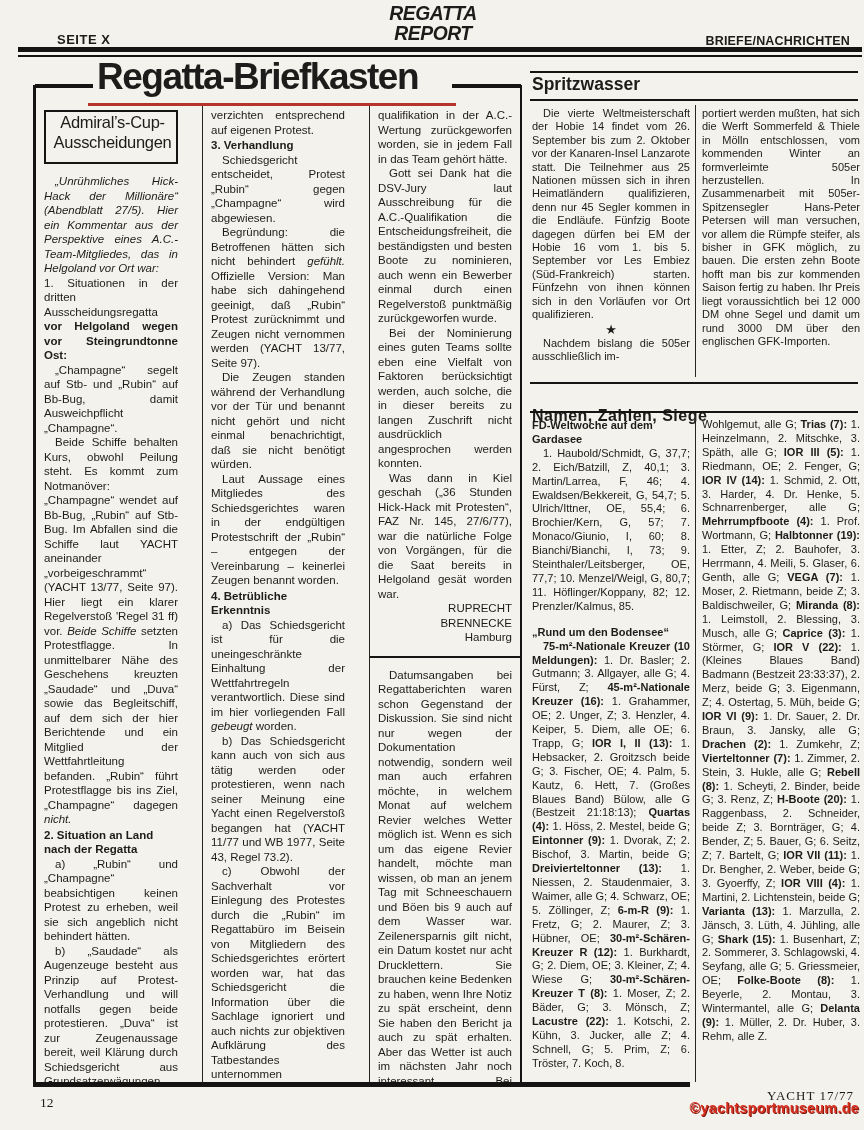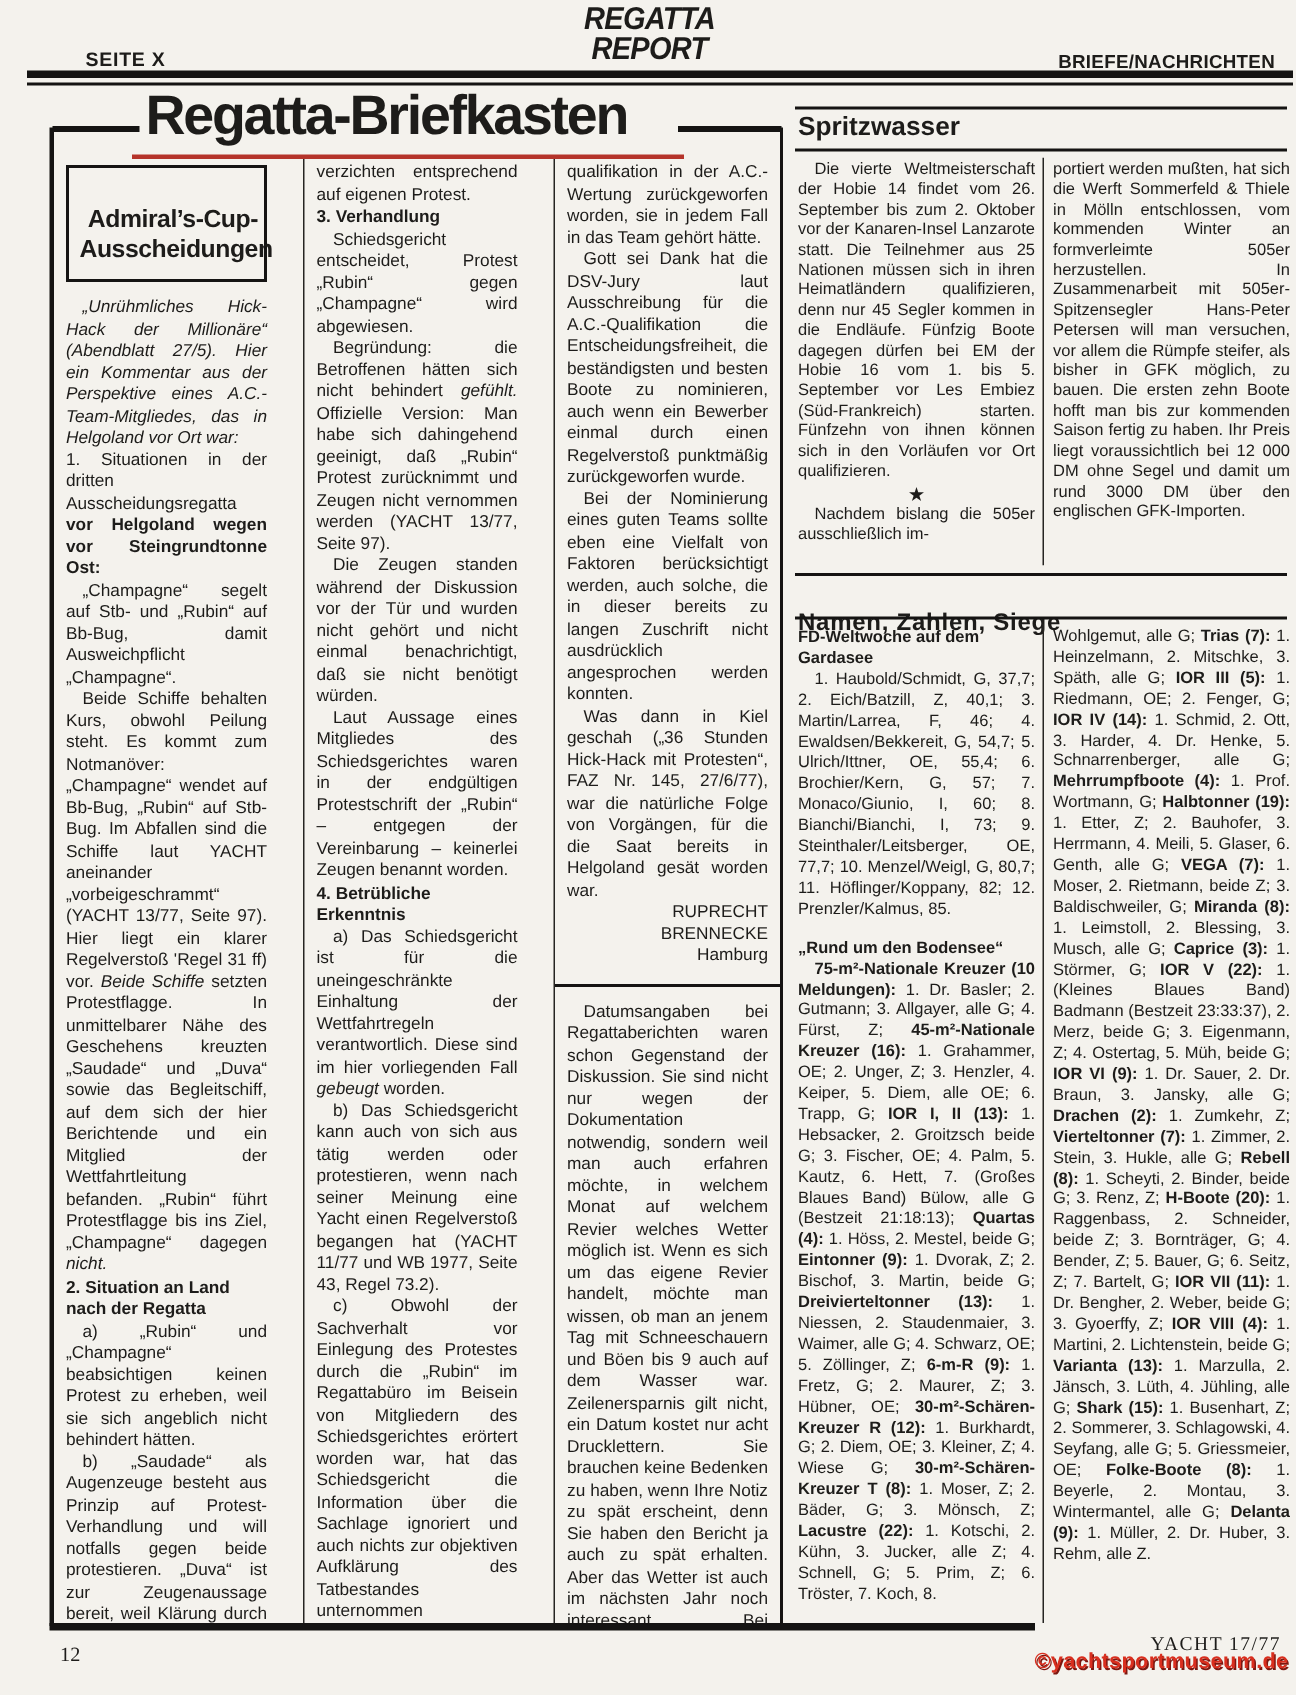--- a/index.html
+++ b/index.html
@@ -34,22 +34,22 @@
   .spritz-cols .col + .col,.res-cols .col + .col{border-left:1.2px solid #262522;padding-left:6px;padding-right:0;}
   .res-cols .col{line-height:13.9px;}
   
   .para{text-align:justify;text-indent:11px;margin:0;hyphens:auto;}
   .para.noind{text-indent:0;}
   .para.lead{font-style:italic;text-indent:11px;}
   .para.sub{font-weight:bold;text-indent:0;text-align:left;margin-top:1px;}
   .para.sig{text-align:right;text-indent:0;}
   .para.star{text-align:center;text-indent:0;font-size:13px;line-height:15px;}
   .para.gap{height:11px;}
-  .para.hb{border:2.5px solid #151413;font-weight:bold;font-size:16.5px;line-height:20px;
-           padding:24px 4px 10px 7px;white-space:pre-line;text-align:right;text-indent:0;
+  .para.hb{border:2.5px solid #151413;font-weight:normal;font-size:16.5px;line-height:20px;
+           padding:0 4px 10px 7px;white-space:pre-line;text-align:center;text-indent:0;
            margin:2px 0 10px 0;letter-spacing:-.3px;}
   .para.h2{font-weight:bold;font-size:20px;line-height:23px;white-space:pre-line;
            text-align:left;text-indent:0;margin:4px 0 9px 0;letter-spacing:-.5px;}
   .para.rule{border-top:2px solid #151413;margin:11px -8px 10px -8px;height:0;}
   
   .pgnum{position:absolute;left:40px;top:1095px;font-family:"Liberation Serif",serif;font-size:13.5px;}
   .issue{position:absolute;right:10px;top:1088px;font-family:"Liberation Serif",serif;
          font-size:13px;letter-spacing:1px;text-align:center;}
   .wm{position:absolute;right:5px;top:1100px;font-size:14.5px;font-weight:bold;
       color:#d92f1f;text-shadow:1px 1px 0 #7c1710;letter-spacing:.2px;padding-left:19px;}
@@ -88,21 +88,21 @@
         <div class="para sub">2. Situation an Land nach der Regatta</div>
         <div class="para body">a) „Rubin“ und „Champagne“ beabsichtigen keinen Protest zu erheben, weil sie sich angeblich nicht behindert hätten.</div>
         <div class="para body">b) „Saudade“ als Augenzeuge besteht aus Prinzip auf Protest-Verhandlung und will notfalls gegen beide protestieren. „Duva“ ist zur Zeugenaussage bereit, weil Klärung durch Schiedsgericht aus Grundsatzerwägungen wünschenswert und notwendig erscheint.</div>
         <div class="para body">Die Möglichkeit, daß „Saudade“ mit Hilfe „Duva“ gegen „Rubin“ und „Champagne“ protestieren könnte, veranlaßt „Rubin“, die bereits eingeleitete Rücknahme des Protestes zu widerrufen und einen  formgerechten Protest einzureichen. „Duva“ und „Saudade“ stehen lt. Vereinbarung mit der „Rubin“ für die folgende Protestverhandlung als Zeugen zur Verfügung und</div>
       </div>
     <div class="col">
         <div class="para noind">verzichten entsprechend auf eigenen Protest.</div>
         <div class="para sub">3. Verhandlung</div>
         <div class="para body">Schiedsgericht entscheidet, Protest „Rubin“ gegen „Champagne“ wird abgewiesen.</div>
         <div class="para body">Begründung: die Betroffenen hätten sich nicht behindert <i>gefühlt.</i> Offizielle Version: Man habe sich dahingehend geeinigt, daß „Rubin“ Protest zurücknimmt und Zeugen nicht vernommen werden (YACHT 13/77, Seite 97).</div>
-        <div class="para body">Die Zeugen standen während der Diskussion vor der Tür und wurden nicht gehört und nicht einmal benachrichtigt, daß sie nicht benötigt würden.</div>
+        <div class="para body">Die Zeugen standen während der Verhandlung vor der Tür und benannt nicht gehört und nicht einmal benachrichtigt, daß sie nicht benötigt würden.</div>
         <div class="para body">Laut Aussage eines Mitgliedes des Schiedsgerichtes waren in der endgültigen Protestschrift der „Rubin“ – entgegen der Vereinbarung – keinerlei Zeugen benannt worden.</div>
         <div class="para sub">4. Betrübliche Erkenntnis</div>
         <div class="para body">a) Das Schiedsgericht ist für die uneingeschränkte Einhaltung der Wettfahrtregeln verantwortlich. Diese sind im hier vorliegenden Fall <i>gebeugt</i> worden.</div>
         <div class="para body">b) Das Schiedsgericht kann auch von sich aus tätig werden oder protestieren, wenn nach seiner Meinung eine Yacht einen Regelverstoß begangen hat (YACHT 11/77 und WB 1977, Seite 43, Regel 73.2).</div>
         <div class="para body">c) Obwohl der Sachverhalt vor Einlegung des Protestes durch die „Rubin“ im Regattabüro im Beisein von Mitgliedern des Schiedsgerichtes erörtert worden war, hat das Schiedsgericht die Information über die Sachlage ignoriert und auch nichts zur objektiven Aufklärung des Tatbestandes unternommen (Zeugenvernehmung!)</div>
         <div class="para sub">5. Fazit</div>
         <div class="para body">Wenn die Internationalen Wettsegelbestimmungen nicht mehr „als die heilige Kuh“ des Regattasegelns anerkannt und angewendet, sondern ignoriert werden, steht es schlecht um unsere Stellung im internationalen Hochleistungssegeln und im Regattasport schlechthin.</div>
       </div>
     <div class="col">
         <div class="para noind">qualifikation in der A.C.-Wertung zurückgeworfen worden, sie in jedem Fall in das Team gehört hätte.</div>

